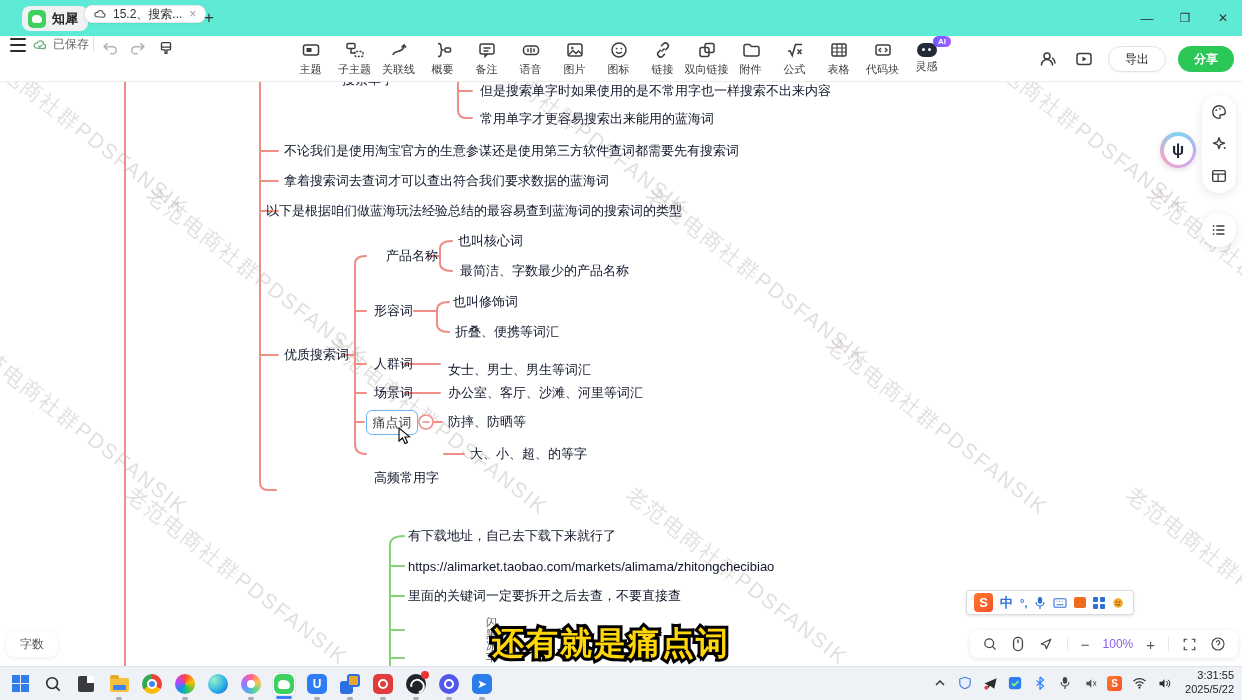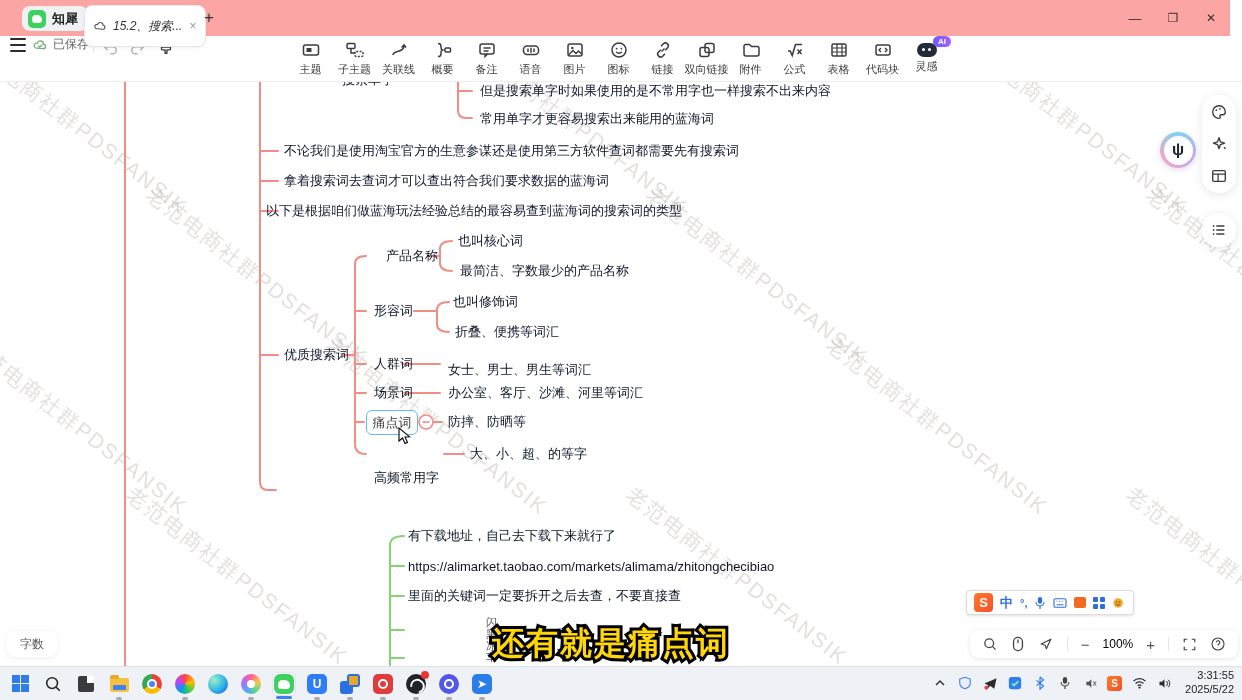--- a/index.html
+++ b/index.html
@@ -1,29 +1,29 @@
 <!DOCTYPE html>
 <html><head>
 <meta charset="utf-8">
 <style>
   * { margin:0; padding:0; box-sizing:border-box; }
   html,body { width:1242px; height:700px; overflow:hidden;
     font-family:"Liberation Sans", sans-serif; background:#fff; position:relative; }
 
   
-  .titlebar { position:absolute; top:0; left:0; right:12px; height:36px; background:#fca5a5; z-index:40; }
+  .titlebar { position:absolute; top:0; left:0; right:0; height:36px; background:#5eead4; z-index:40; }
   .home-pill { position:absolute; left:22px; top:6px; height:25px; padding:0 10px 0 6px;
     background:#f0f1f2; border-radius:8px; display:flex; align-items:center; gap:6px; }
   .brand-logo { width:18px; height:18px; border-radius:5px; background:#3ed160; position:relative; }
   .brand-logo::after { content:""; position:absolute; left:4px; top:5px; width:10px; height:8px;
     background:#fff; border-radius:5px 6px 4px 4px; }
   .brand-name { font-size:13px; font-weight:bold; color:#222; }
-  .doc-tab { position:absolute; left:84px; top:5px; height:42px; padding:0 8px;
+  .doc-tab { position:absolute; left:84px; top:5px; height:18px; padding:0 8px;
     background:#fff; border:1px solid #e7e7e7; border-radius:8px; box-shadow:0 1px 3px rgba(0,0,0,.06);
-    display:flex; align-items:center; gap:6px;font-style:italic; }
+    display:flex; align-items:center; gap:6px; }
   .doc-tab .label { font-size:12px; color:#333; }
   .tab-close { font-size:12px; color:#9a9a9a; padding:0 1px; }
   .tab-plus { position:absolute; left:198px; top:5px; width:22px; height:26px; font-size:17px;
     color:#333; display:flex; align-items:center; justify-content:center; }
   .win-controls { position:absolute; right:0; top:0; height:36px; display:flex; }
   .win-btn { width:38px; height:36px; display:flex; align-items:center; justify-content:center;
     font-size:12px; color:#333; }
 
   
   .toolbar { position:absolute; top:36px; left:0; right:0; height:46px; background:#fff;
@@ -89,21 +89,21 @@
   .ime-grid i { background:#2f6fd6; border-radius:1px; height:5px; }
 
   
   .wordcount { position:absolute; left:6px; top:631px; height:26px; padding:0 14px; background:#fff;
     border-radius:8px; box-shadow:0 1px 4px rgba(0,0,0,.08); font-size:12px; color:#555;
     display:flex; align-items:center; z-index:9; }
   .zoombar { position:absolute; right:4px; top:630px; height:28px; background:#fff; border-radius:8px;
     box-shadow:0 1px 5px rgba(0,0,0,.1); display:flex; align-items:center; gap:13px; padding:0 12px;
     z-index:9; font-size:13px; color:#444; }
   .zoombar .sep { width:1px; height:14px; background:#e5e5e5; }
-  .zoom-val { font-size:12px; color:#000000; }
+  .zoom-val { font-size:12px; color:#8b5cf6; }
 
   
   .taskbar { position:absolute; left:0; right:0; bottom:0; height:34px; background:#eef2f7;
     border-top:1px solid #dfe3e8; display:flex; align-items:center; z-index:50; }
   .tb-apps { display:flex; align-items:center; gap:9px; padding-left:8px; }
   .app { width:24px; height:24px; position:relative; display:flex; align-items:center; justify-content:center; }
   .app .dot { position:absolute; bottom:-4px; left:50%; transform:translateX(-50%); width:6px; height:3px;
     border-radius:2px; background:#a8adb3; }
   .app.active { background:#fbfcfe; border:1px solid #e2e6ea; border-radius:4px; }
   .app.active .dot { width:16px; background:#3c82f6; }
@@ -305,20 +305,36 @@
         </svg>
       <span class="lbl">代码块</span>
     </div>
     <div class="tool-item">
       <span class="inspire-blob"></span>
       <span class="ai-badge">AI</span>
       <span class="lbl">灵感</span>
     </div>
   </div>
 
+  <div class="tb-right">
+    <div class="tb-ico">
+      <svg width="20" height="20" viewBox="0 0 20 20">
+          <circle cx="9" cy="7" r="3" fill="none" stroke="#3c3c3c" stroke-width="1.5"></circle>
+          <path d="M3.5 16 a5.5 5.5 0 0 1 11 0 M14.5 9 a7 7 0 0 1 2.5 5" fill="none" stroke="#3c3c3c" stroke-width="1.5" stroke-linecap="round"></path>
+        </svg>
+    </div>
+    <div class="tb-ico">
+      <svg width="20" height="20" viewBox="0 0 20 20">
+          <rect x="3" y="4.5" width="14" height="11" rx="2.5" fill="none" stroke="#3c3c3c" stroke-width="1.5"></rect>
+          <path d="M8.5 7.5 l4 2.5-4 2.5 z" fill="#3c3c3c"></path>
+        </svg>
+    </div>
+    <div class="btn-export">导出</div>
+    <div class="btn-share">分享</div>
+  </div>
 </div>
 
 <div class="canvas">
 
   <span class="wm" style="left:-60px;top:30px">老范电商社群PDSFANSIK</span>
   <span class="wm" style="left:440px;top:30px">老范电商社群PDSFANSIK</span>
   <span class="wm" style="left:940px;top:30px">老范电商社群PDSFANSIK</span>
   <span class="wm" style="left:120px;top:180px">老范电商社群PDSFANSIK</span>
   <span class="wm" style="left:620px;top:180px">老范电商社群PDSFANSIK</span>
   <span class="wm" style="left:1120px;top:180px">老范电商社群PDSFANSIK</span>

